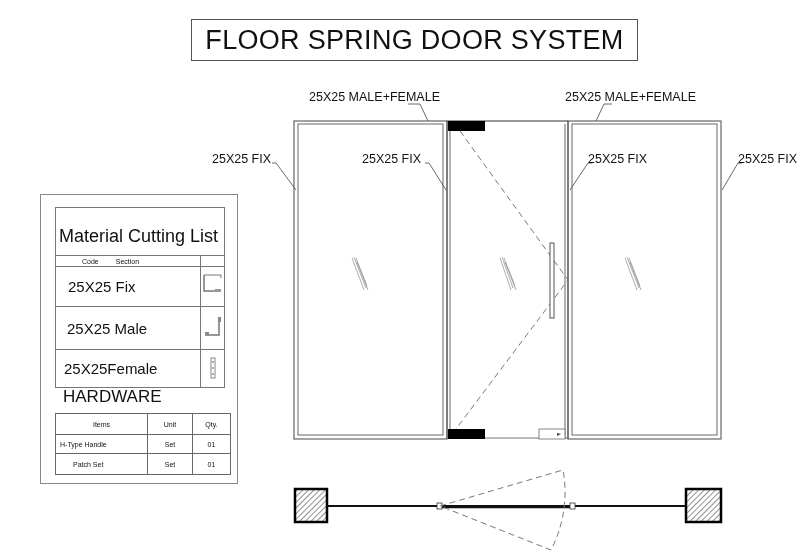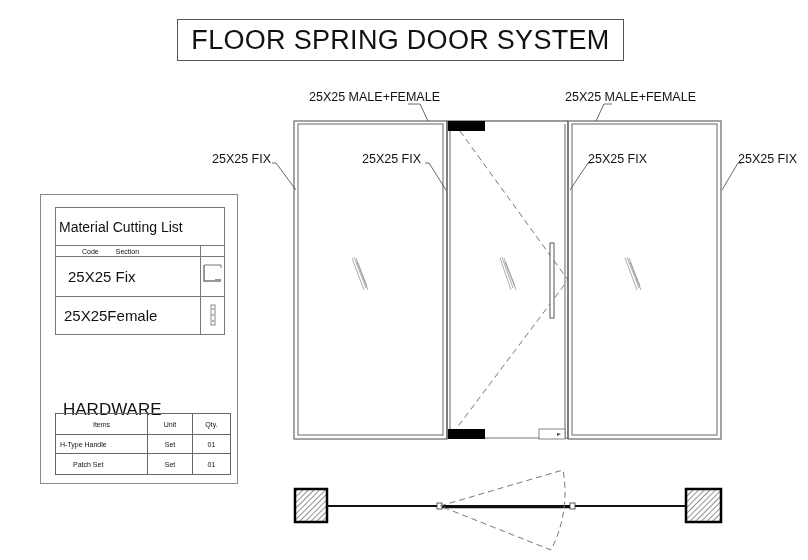--- a/index.html
+++ b/index.html
@@ -1,34 +1,34 @@
 <!DOCTYPE html>
 <html><head>
   <meta charset="utf-8">
   <style>
     html, body { margin: 0; padding: 0; background: #ffffff; }
     body { width: 808px; height: 560px; position: relative; overflow: hidden;
            font-family: "Liberation Sans", "DejaVu Sans", sans-serif; color: #111; }
     svg { position: absolute; left: 0; top: 0; }
     .lbl { font-family: "Liberation Sans", sans-serif; fill: #111; }
-    .title-box { position: absolute; left: 177px; top: 19px; width: 447px; height: 42px;
+    .title-box { position: absolute; left: 191px; top: 19px; width: 447px; height: 42px;
                  border: 1.5px solid #555; box-sizing: border-box;
                  display: flex; align-items: center; justify-content: center;
                  font-size: 27px; letter-spacing: 0.3px; color: #111; }
     .panel { position: absolute; left: 40px; top: 194px; width: 198px; height: 290px;
              border: 1.5px solid #888; box-sizing: border-box; background: #fff; }
     .mcl { position: absolute; left: 14px; top: 12px; width: 170px; border: 1px solid #777; box-sizing: border-box; }
-    .mcl-title { height: 37px; border-bottom: 1px solid #777; font-size: 14px; display: flex; align-items: center; padding-left: 3px; }
+    .mcl-title { height: 37px; border-bottom: 1px solid #777; font-size: 18px; display: flex; align-items: center; padding-left: 3px; margin-top: 10px; }
     .mcl-head { height: 10px; display: flex; border-bottom: 1px solid #777; font-size: 7px; }
     .mcl-head .c1 { width: 145px; border-right: 1px solid #777; display: flex; gap: 17px; padding-left: 26px; box-sizing: border-box; align-items: center; }
     .mcl-row { display: flex; border-bottom: 1px solid #777; }
     .mcl-row:last-child { border-bottom: none; text-align: right; }
     .mcl-row .name { width: 145px; border-right: 1px solid #777; font-size: 15px; display: flex; align-items: center; box-sizing: border-box; }
     .mcl-row .sec { flex: 1; position: relative; }
-    .hw-title { position: absolute; left: 22px; top: 205px; font-size: 17px; }
+    .hw-title { position: absolute; left: 22px; top: 192px; font-size: 17px; }
     table.hw { position: absolute; left: 14px; top: 218px; width: 176px; border-collapse: collapse; font-size: 7px; }
     table.hw td { border: 1px solid #666; text-align: center; height: 18px; padding: 0; }
   </style>
 </head>
 <body>
 
 <div class="title-box">FLOOR SPRING DOOR SYSTEM</div>
 
 <svg width="808" height="560" viewBox="0 0 808 560">
 
@@ -121,20 +121,30 @@
     <div class="mcl-row" style="height:39px">
       <div class="name" style="padding-left:12px">25X25 Fix</div>
       <div class="sec">
         <svg width="24" height="39" viewBox="0 0 24 39" style="position:absolute;left:0;top:0">
           <polyline points="3,8 3,24 18,24" fill="none" stroke="#777" stroke-width="1.5"></polyline>
           <polyline points="3,8 20,8 20,11" fill="none" stroke="#777" stroke-width="1"></polyline>
           <rect x="14" y="22" width="6" height="3" fill="#999"></rect>
         </svg>
       </div>
     </div>
+    <div class="mcl-row" style="height:42px">
+      <div class="name" style="padding-left:11px">25X25 Male</div>
+      <div class="sec">
+        <svg width="24" height="42" viewBox="0 0 24 42" style="position:absolute;left:0;top:0">
+          <polyline points="4,28 18,28 18,12" fill="none" stroke="#777" stroke-width="1.5"></polyline>
+          <rect x="17" y="10" width="3" height="5" fill="#888"></rect>
+          <rect x="4" y="25" width="4" height="3" fill="#888"></rect>
+        </svg>
+      </div>
+    </div>
     <div class="mcl-row" style="height:37px">
       <div class="name" style="padding-left:8px">25X25Female</div>
       <div class="sec">
         <svg width="24" height="37" viewBox="0 0 24 37" style="position:absolute;left:0;top:0">
           <rect x="10" y="8" width="4" height="20" fill="#fff" stroke="#888" stroke-width="1"></rect>
           <line x1="11" y1="12" x2="13" y2="12" stroke="#666"></line>
           <line x1="11" y1="18" x2="13" y2="18" stroke="#666"></line>
           <line x1="11" y1="24" x2="13" y2="24" stroke="#666"></line>
         </svg>
       </div>

